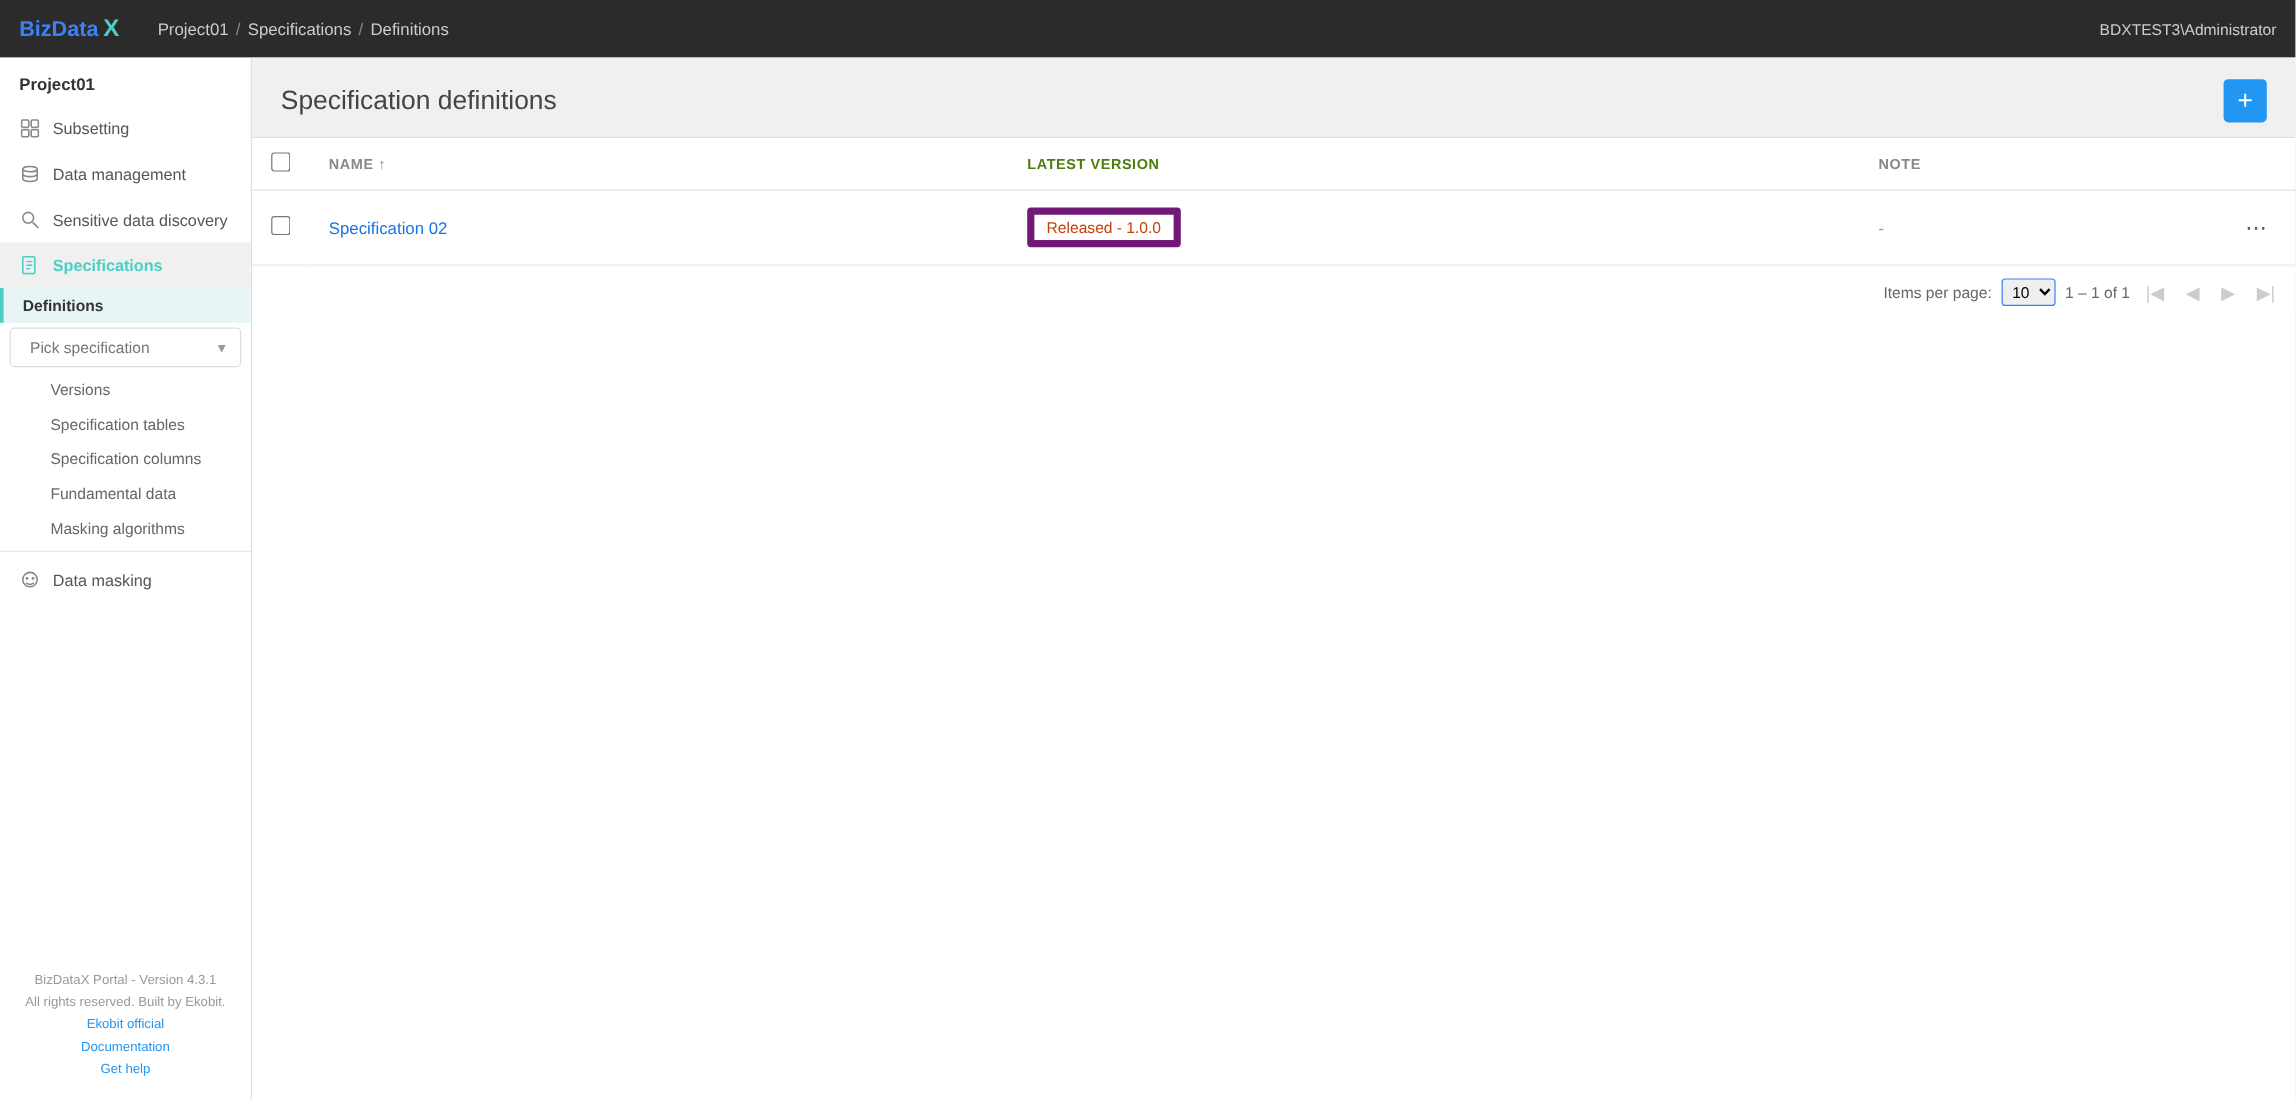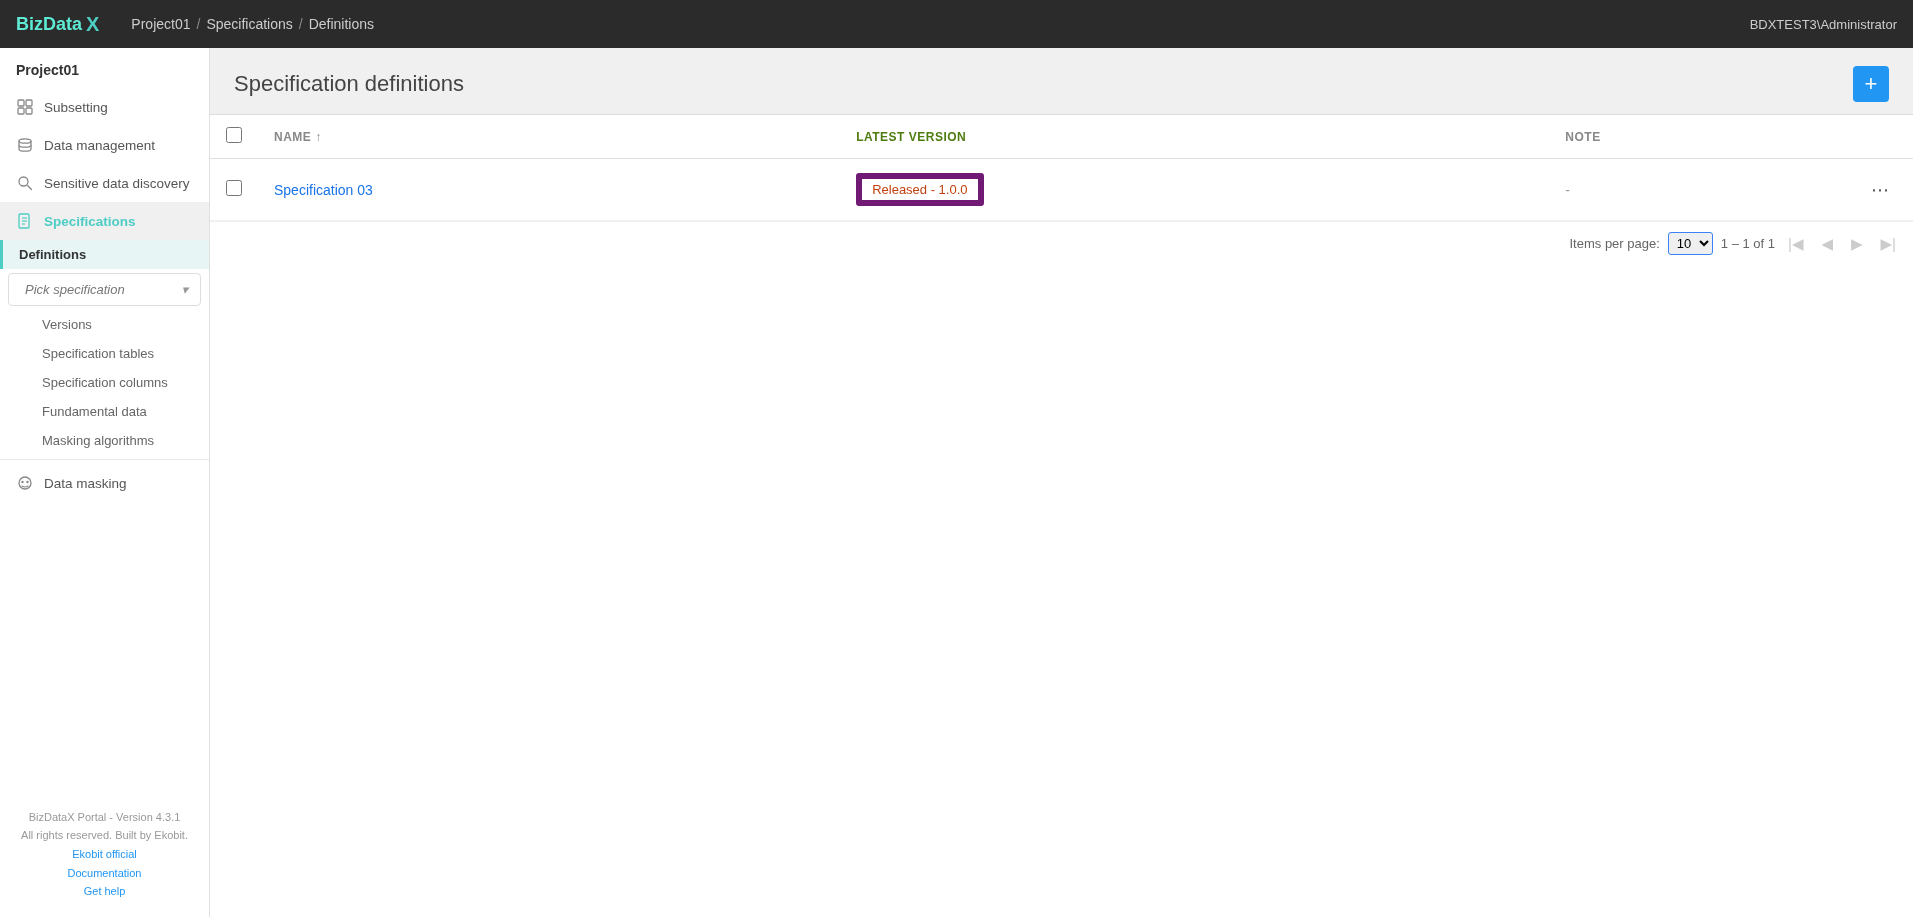--- a/index.html
+++ b/index.html
@@ -10,21 +10,21 @@
       background: #2b2b2b;
       color: #ccc;
       height: 48px;
       display: flex;
       align-items: center;
       padding: 0 16px;
       justify-content: space-between;
     }
     .topnav-left { display: flex; align-items: center; gap: 8px; }
     .logo { display: flex; align-items: center; gap: 4px; margin-right: 24px; }
-    .logo-text { color: #5eead4; font-size: 18px; font-weight: 600; }
+    .logo-text { color: #3b82f6; font-size: 18px; font-weight: 600; }
     .logo-x { color: #4ecdc4; font-size: 20px; font-weight: 700; }
     .breadcrumb { display: flex; align-items: center; gap: 6px; color: #ccc; font-size: 14px; }
     .breadcrumb span { color: #ccc; }
     .breadcrumb .sep { color: #888; }
     .topnav-right { color: #ccc; font-size: 13px; }
 
     
     .layout { display: flex; height: calc(100vh - 48px); }
 
     
@@ -72,21 +72,20 @@
       align-items: center;
       justify-content: space-between;
       padding: 8px 12px 8px 16px;
       margin: 4px 8px;
       border: 1px solid #ddd;
       border-radius: 4px;
       cursor: pointer;
       font-size: 13px;
       color: #777;
       background: #fff;
-      font-style: italic;
     }
 
     .sidebar-footer {
       margin-top: auto;
       padding: 16px;
       font-size: 11px;
       color: #999;
       text-align: center;
       line-height: 1.7;
     }
@@ -350,21 +349,21 @@
             <th style="color:#4d7c0f;">LATEST VERSION</th>
             <th style="color:#888;">NOTE</th>
             <th style="width:60px;"></th>
           </tr>
         </thead>
         <tbody>
           <tr>
             <td class="check-col">
               <input type="checkbox" style="">
             </td>
-            <td style="cursor:pointer; color:#1a73e8;">Specification 03</td>
+            <td style="cursor:pointer; color:#1a73e8;">Specification 02</td>
             <td>
               <span class="version-badge">Released - 1.0.0</span>
             </td>
             <td>
               <span class="note-dash">-</span>
             </td>
             <td style="text-align:right;">
               <button class="more-btn">⋯</button>
             </td>
           </tr>

